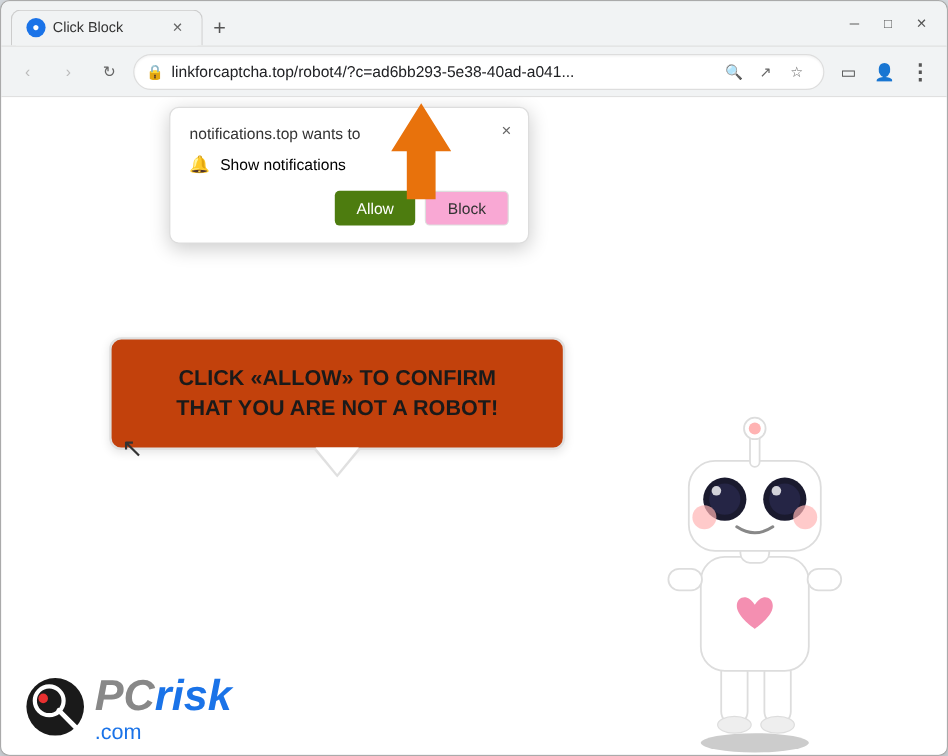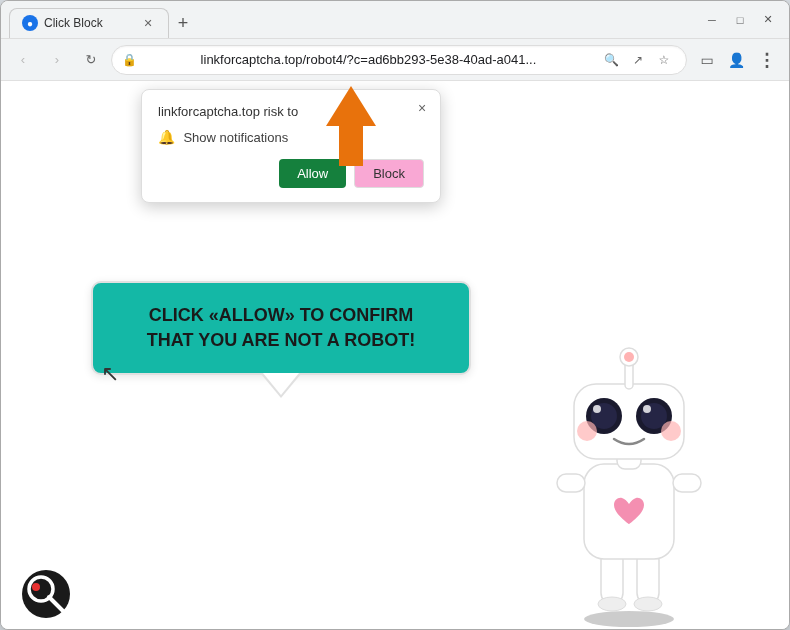--- a/index.html
+++ b/index.html
@@ -152,21 +152,20 @@
       box-shadow: inset 0 1px 2px rgba(0,0,0,0.05);
     }
     .lock-icon {
       font-size: 12px;
       color: #555;
     }
     .url-text {
       font-size: 13px;
       color: #202124;
       flex: 1;
-      text-align: center;
     }
     .url-actions {
       display: flex;
       gap: 2px;
     }
     .url-action-btn {
       width: 24px;
       height: 24px;
       border-radius: 50%;
       display: flex;
@@ -239,30 +238,30 @@
       align-items: center;
       gap: 8px;
       margin-bottom: 14px;
     }
     .bell-icon-wrap {
       font-size: 14px;
       color: #555;
     }
     .popup-notification-text {
       font-size: 13px;
-      color: #404040;
+      color: #000000;
     }
     .popup-buttons {
       display: flex;
       justify-content: flex-end;
       gap: 8px;
     }
     .btn-allow {
       padding: 6px 18px;
-      background: #15803d;
+      background: #4d7c0f;
       color: white;
       border: none;
       border-radius: 4px;
       font-size: 13px;
       cursor: pointer;
     }
     .btn-block {
       padding: 6px 18px;
       background: #f9a8d4;
       color: #333;
@@ -283,21 +282,21 @@
     .arrow-svg {
       width: 80px;
       height: 90px;
     }
 
     
     .speech-bubble {
       position: absolute;
       top: 200px;
       left: 90px;
-      background: #14b8a6;
+      background: #c2410c;
       border: 2px solid #e0e0e0;
       border-radius: 10px;
       padding: 20px 30px;
       width: 380px;
       text-align: center;
       box-shadow: 0 2px 8px rgba(0,0,0,0.1);
     }
     .speech-bubble::after {
       content: '';
       position: absolute;
@@ -419,21 +418,21 @@
       <div class="toolbar-icon">▭</div>
       <div class="toolbar-icon">👤</div>
       <div class="toolbar-icon" style="font-size:18px;font-weight:bold;">⋮</div>
     </div>
   </div>
 
   <div class="page-content">
 
     <div class="notification-popup">
       <div class="popup-close">×</div>
-      <div class="popup-title">linkforcaptcha.top risk to</div>
+      <div class="popup-title">notifications.top wants to</div>
       <div class="popup-notification-row">
         <span class="bell-icon-wrap">🔔</span>
         <span class="popup-notification-text">Show notifications</span>
       </div>
       <div class="popup-buttons">
         <button class="btn-allow">Allow</button>
         <button class="btn-block">Block</button>
       </div>
     </div>
 
@@ -498,16 +497,22 @@
     </div>
 
     <div class="pcrisk-logo">
 
       <svg class="pcrisk-icon" viewBox="0 0 50 50" xmlns="http://www.w3.org/2000/svg">
         <circle cx="25" cy="25" r="24" fill="#1a1a1a"></circle>
         <circle cx="20" cy="20" r="12" fill="none" stroke="white" stroke-width="3.5"></circle>
         <line x1="28" y1="28" x2="42" y2="42" stroke="white" stroke-width="4" stroke-linecap="round"></line>
         <circle cx="15" cy="18" r="4" fill="#e83030"></circle>
       </svg>
+      <div>
+        <span style="font-size:36px;font-weight:900;font-style:italic;">
+          <span class="pcrisk-pc">PC</span><span class="pcrisk-risk">risk</span>
+        </span>
+        <span class="pcrisk-com">.com</span>
+      </div>
     </div>
 
   </div>
 </div>
 
 </body></html>

